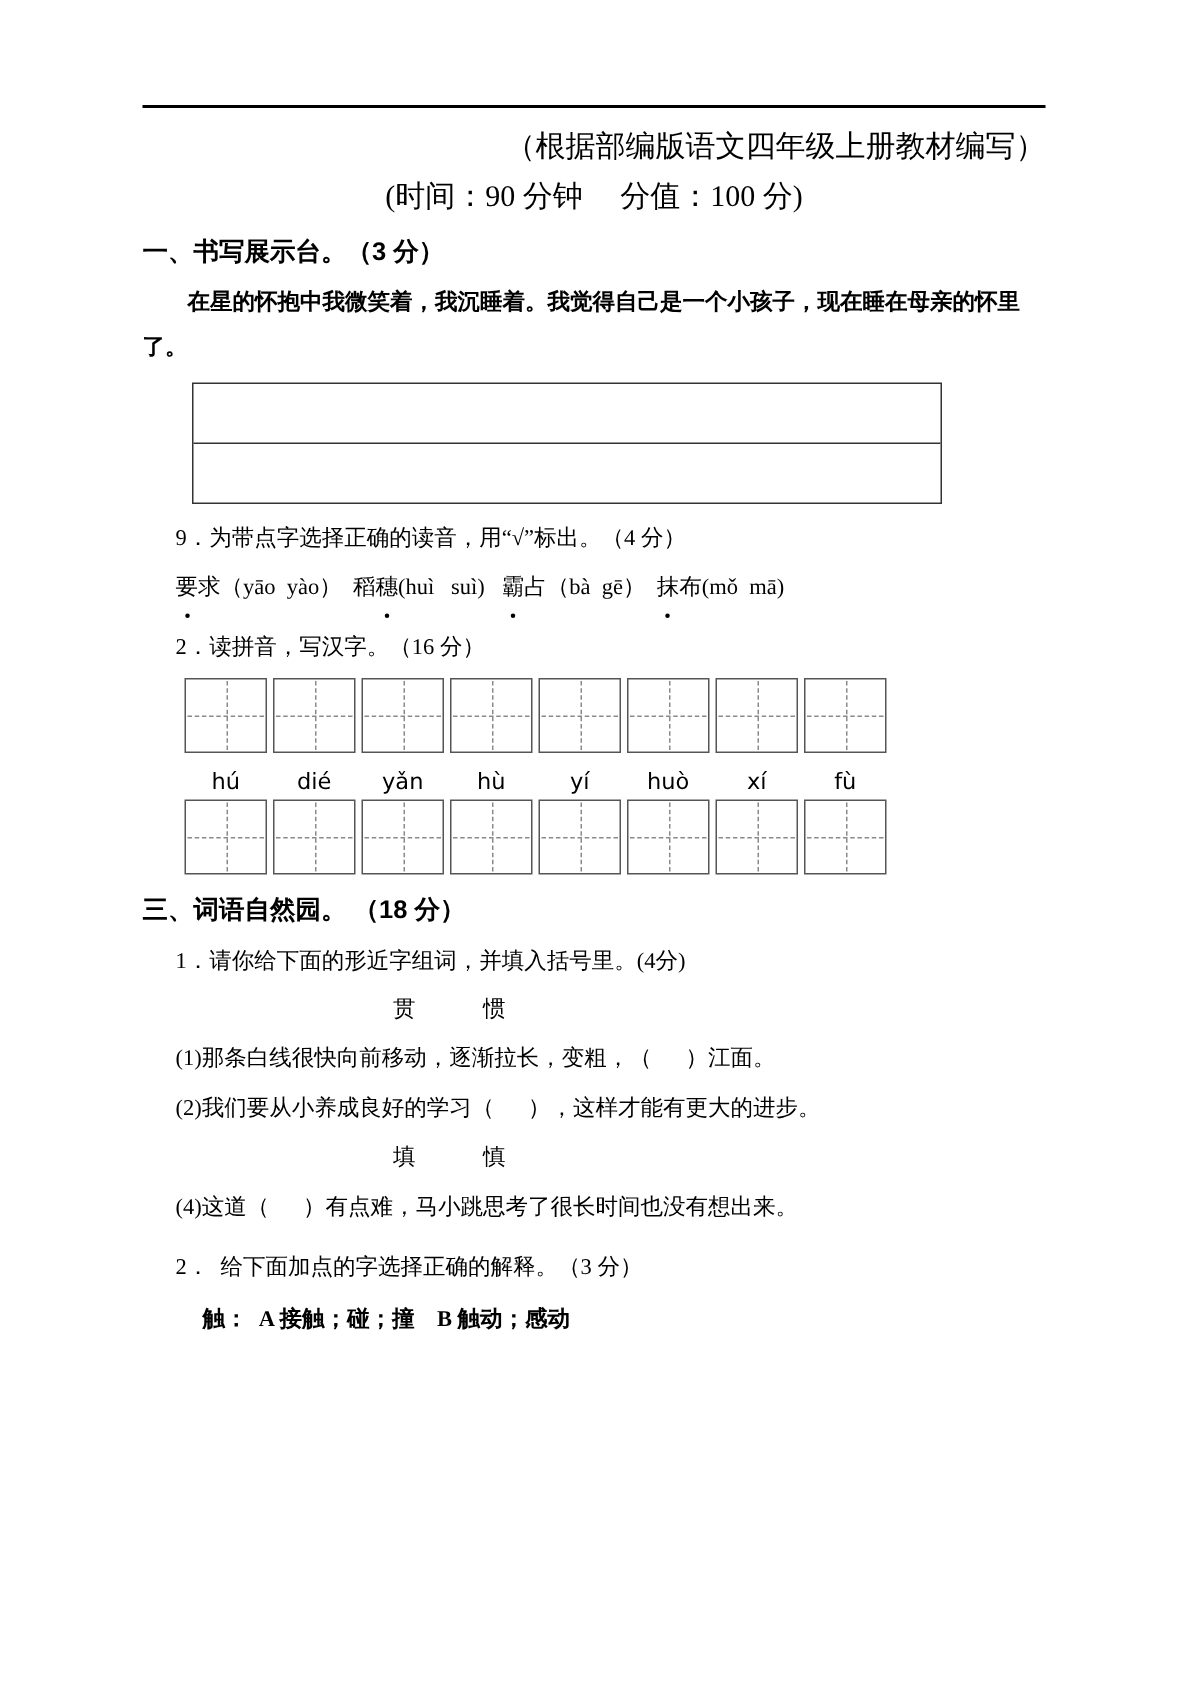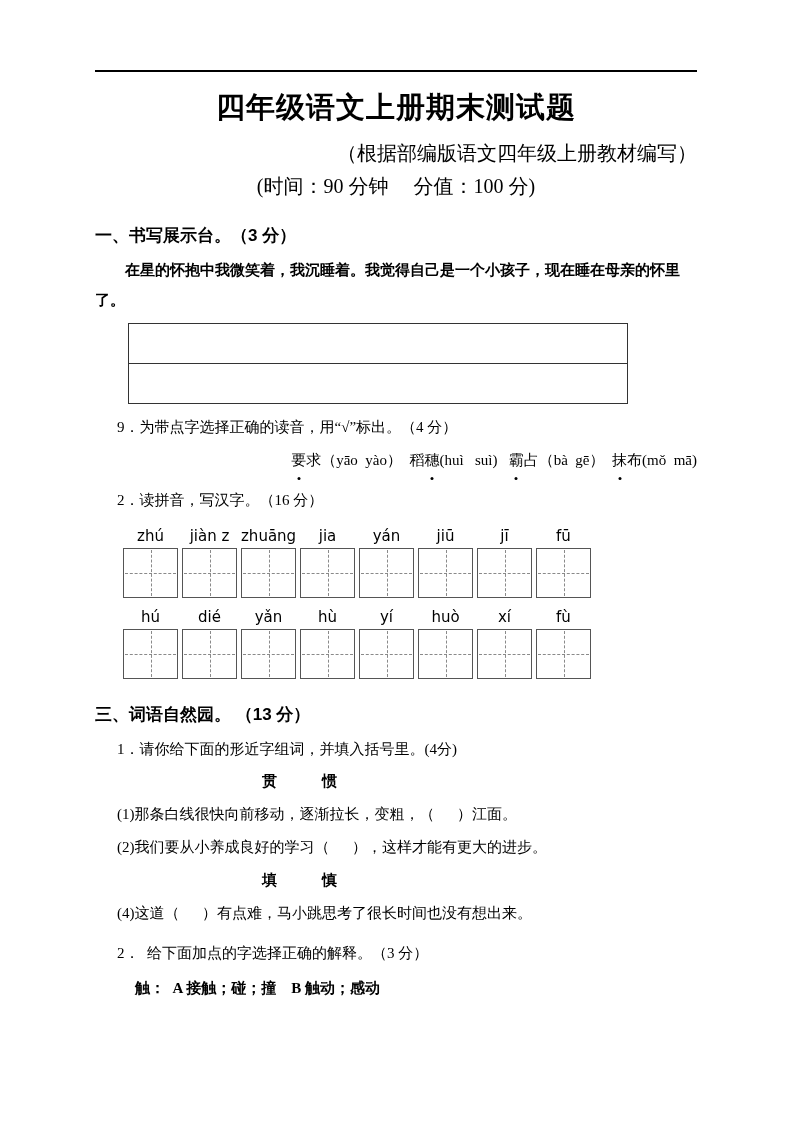--- a/index.html
+++ b/index.html
@@ -11,77 +11,66 @@
   }
   .top-rule{border-top:2px solid #000;height:0;}
   .title{
     text-align:center;font-family:"Liberation Sans","DejaVu Sans",sans-serif;
     font-weight:bold;font-size:29px;margin-top:16px;letter-spacing:1px;
   }
   .subtitle{text-align:right;font-size:20px;margin-top:12px;}
   .meta{text-align:center;font-size:20px;margin-top:6px;white-space:pre-wrap;}
   .sec-heading{
     font-family:"Liberation Sans","DejaVu Sans",sans-serif;
-    font-weight:bold;font-size:17px;margin-top:24px;
+    font-weight:bold;font-size:17px;margin-top:12px;
   }
   .passage{margin-top:8px;line-height:2;text-indent:2em;font-weight:bold;}
   .write-table{margin:8px 0 0 33px;width:500px;border:1.5px solid #333;box-sizing:border-box;}
   .write-row{height:39px;}
   .write-row + .write-row{border-top:1.5px solid #333;}
   .q-label{margin-top:8px;padding-left:22px;line-height:2.1;white-space:pre-wrap;}
-  .reading-line{padding-left:22px;line-height:2.25;white-space:pre-wrap;text-align:right;}
+  .reading-line{padding-left:22px;line-height:2.25;white-space:pre-wrap;}
   .dot-under{position:relative;display:inline-block;}
   .dot-under::after{
     content:"";position:absolute;left:50%;bottom:-3px;transform:translateX(-50%);
     width:3px;height:3px;background:#000;border-radius:50%;
   }
   .grid-block{margin-left:28px;}
   .py-row{display:flex;gap:4px;margin-top:10px;font-family:"DejaVu Sans",sans-serif;font-size:15px;}
   .py-cell{width:55px;text-align:center;white-space:pre;}
   .box-row{display:flex;gap:4px;margin-top:3px;}
   .tzg{width:55px;height:50px;border:1px solid #555;position:relative;box-sizing:border-box;background:#fff;}
   .tzg::before{content:"";position:absolute;left:1px;right:1px;top:50%;border-top:1px dashed #8a8a8a;}
   .tzg::after{content:"";position:absolute;top:1px;bottom:1px;left:50%;border-left:1px dashed #8a8a8a;}
-  .char-pair{padding-left:167px;font-weight:bold;line-height:2.2;white-space:pre-wrap;}
+  .char-pair{padding-left:167px;font-weight:normal;line-height:2.2;white-space:pre-wrap;}
   .fill-item{padding-left:22px;line-height:2.2;white-space:pre-wrap;}
   .gloss{padding-left:40px;font-weight:bold;line-height:2.2;white-space:pre-wrap;margin-top:2px;}
 </style>
 </head>
 <body>
 
 <div class="page">
 
   <div class="top-rule"></div>
 
-  <div class="title">四年级语文上册期末测试题</div>
   <div class="subtitle">（根据部编版语文四年级上册教材编写）</div>
   <div class="meta">(时间：90 分钟　 分值：100 分)</div>
 
   <div class="sec-heading">一、书写展示台。（3 分）</div>
   <div class="passage">在星的怀抱中我微笑着，我沉睡着。我觉得自己是一个小孩子，现在睡在母亲的怀里了。</div>
   <div class="write-table">
     <div class="write-row"></div>
     <div class="write-row"></div>
   </div>
 
   <div class="q-label">9．为带点字选择正确的读音，用“√”标出。（4 分）</div>
   <div class="reading-line"><span class="dot-under">要</span><span>求（yāo  yào）  </span><span>稻</span><span class="dot-under">穗</span><span>(huì   suì)   </span><span class="dot-under">霸</span><span>占（bà  gē）  </span><span class="dot-under">抹</span><span>布(mǒ  mā)</span></div>
   <div class="q-label">2．读拼音，写汉字。（16 分）</div>
 
   <div class="grid-block">
-    <div class="py-row">
-        <span class="py-cell">zhú</span>
-        <span class="py-cell">jiàn z</span>
-        <span class="py-cell">zhuāng</span>
-        <span class="py-cell">jia</span>
-        <span class="py-cell">yán</span>
-        <span class="py-cell">jiū</span>
-        <span class="py-cell">jī</span>
-        <span class="py-cell">fū</span>
-      </div>
     <div class="box-row">
         <div class="tzg"></div>
         <div class="tzg"></div>
         <div class="tzg"></div>
         <div class="tzg"></div>
         <div class="tzg"></div>
         <div class="tzg"></div>
         <div class="tzg"></div>
         <div class="tzg"></div>
       </div>
@@ -102,21 +91,21 @@
         <div class="tzg"></div>
         <div class="tzg"></div>
         <div class="tzg"></div>
         <div class="tzg"></div>
         <div class="tzg"></div>
         <div class="tzg"></div>
         <div class="tzg"></div>
       </div>
   </div>
 
-  <div class="sec-heading">三、词语自然园。 （13 分）</div>
+  <div class="sec-heading">三、词语自然园。 （18 分）</div>
   <div class="q-label">1．请你给下面的形近字组词，并填入括号里。(4分)</div>
   <div class="char-pair">贯　　　惯</div>
   <div class="fill-item">(1)那条白线很快向前移动，逐渐拉长，变粗，（      ）江面。</div>
   <div class="fill-item">(2)我们要从小养成良好的学习（      ），这样才能有更大的进步。</div>
   <div class="char-pair">填　　　慎</div>
   <div class="fill-item">(4)这道（      ）有点难，马小跳思考了很长时间也没有想出来。</div>
   <div class="q-label">2．  给下面加点的字选择正确的解释。（3 分）</div>
   <div class="gloss">触：  A 接触；碰；撞    B 触动；感动</div>
 
 </div>

